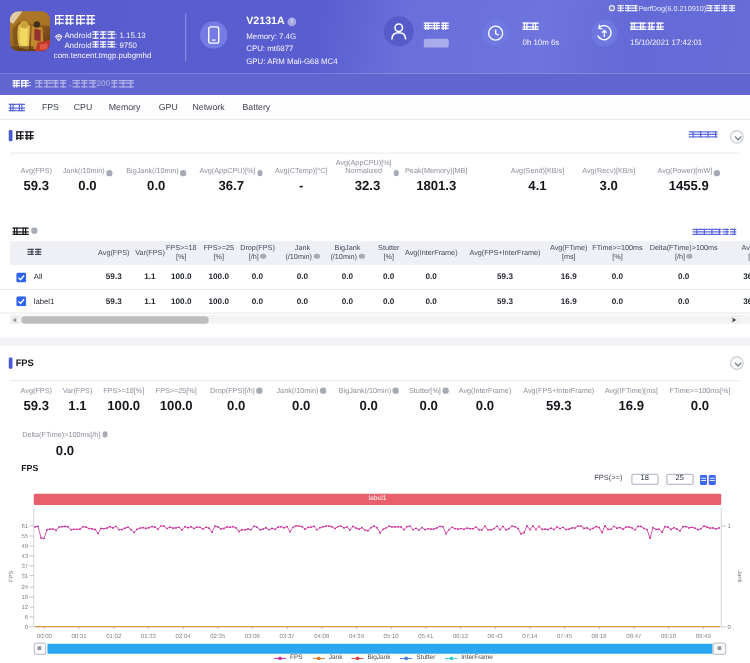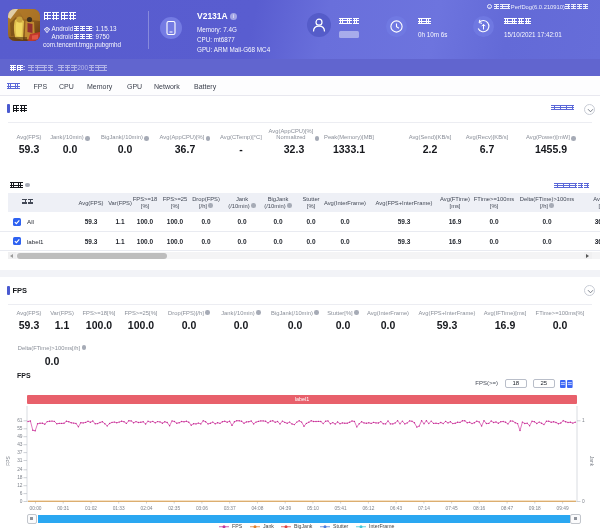--- a/index.html
+++ b/index.html
@@ -149,29 +149,29 @@
     <div class="st " style="left:201px">
       <div class="sl">Avg(CTemp)[°C]</div>
       <div class="sv">-</div>
     </div>
     <div class="st " style="left:254px">
       <div class="sl">Avg(AppCPU)[%]<br>Normalized<i class="info"></i></div>
       <div class="sv">32.3</div>
     </div>
     <div class="st " style="left:309px">
       <div class="sl">Peak(Memory)[MB]</div>
-      <div class="sv">1333.1</div>
+      <div class="sv">1801.3</div>
     </div>
     <div class="st " style="left:390px">
       <div class="sl">Avg(Send)[KB/s]</div>
-      <div class="sv">2.2</div>
+      <div class="sv">4.1</div>
     </div>
     <div class="st " style="left:447px">
       <div class="sl">Avg(Recv)[KB/s]</div>
-      <div class="sv">6.7</div>
+      <div class="sv">3.0</div>
     </div>
     <div class="st " style="left:511px">
       <div class="sl">Avg(Power)[mW]<i class="info"></i></div>
       <div class="sv">1455.9</div>
     </div>
   </div>
 
 <div class="sect" style="left:10px;top:182px;font-size:7px"><i class="gb"></i><i class="gb"></i><i class="info" style="vertical-align:10%"></i></div>
 <div class="blink" style="left:554px;top:183px"><i class="g"></i><i class="g"></i><i class="g"></i><i class="g"></i><i class="g"></i><i class="g"></i></div>
 <div class="abs" style="left:8px;top:193px;width:592px;height:19px;background:#eef0f6">

